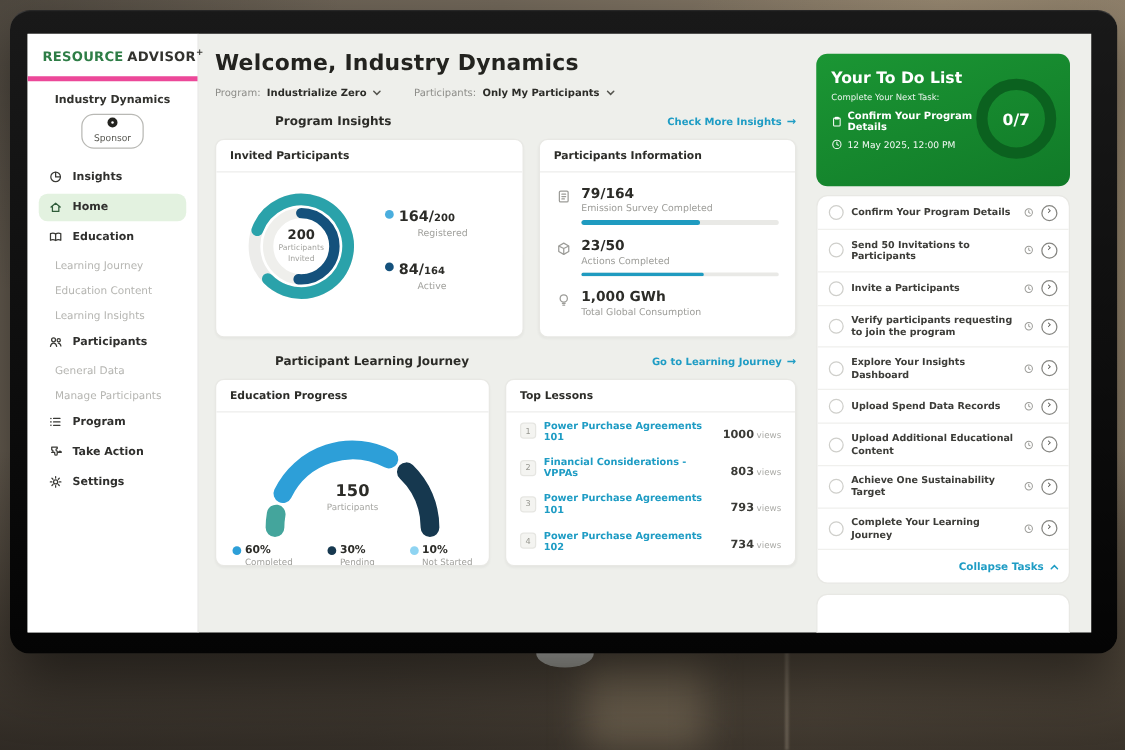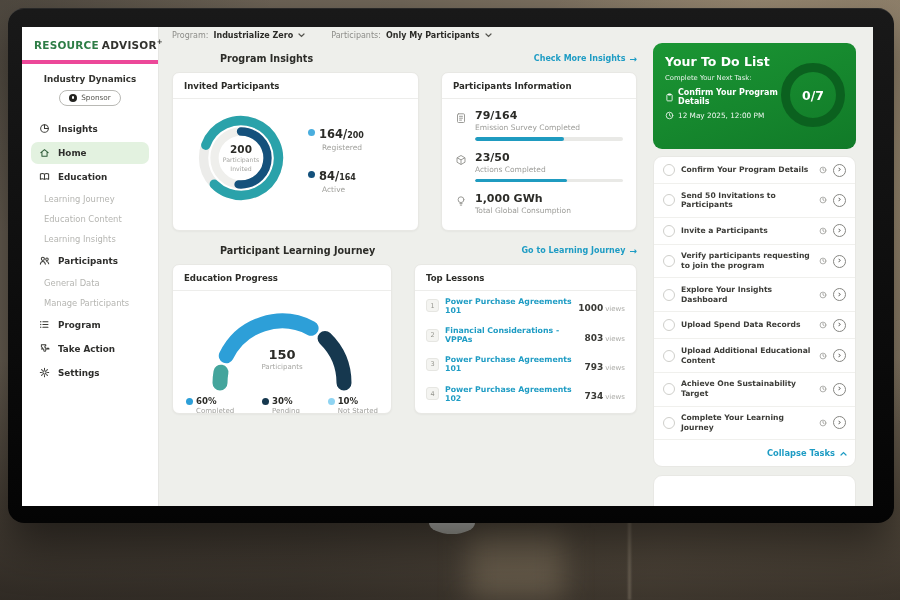--- a/index.html
+++ b/index.html
@@ -26,60 +26,60 @@
     box-shadow:0 20px 45px rgba(0,0,0,.5);border-top:1px solid rgba(255,255,255,.14);}
   .screen{position:absolute;left:14px;top:18px;width:851px;height:479px;background:#eeefeb;display:flex;overflow:hidden;}
   
   .sidebar{width:136px;background:#fff;border-right:1px solid #e6e6e3;flex:none;display:flex;flex-direction:column;}
   .logo{padding:11px 12px 9px;border-bottom:4px solid #ec4899;font-size:10.5px;font-weight:bold;letter-spacing:.2px;white-space:nowrap;}
   .logo-green{color:#2e7d46;}
   .logo-dark{color:#33332f;margin-left:3px;}
   .logo sup{color:#33332f;font-size:7px;}
   .org{text-align:center;font-size:8.8px;font-weight:bold;color:#33332f;margin-top:10px;}
   .sponsor{margin:6px auto 11px;display:inline-flex;align-items:center;gap:4px;border:1px solid #b9b9b5;
-    border-radius:10px;padding:2.5px 9px;font-size:7.3px;color:#55554f;align-self:center;background:#fff;}
+    border-radius:10px;padding:2.5px 9px;font-size:7.3px;color:#55554f;align-self:center;background:#fff;flex-direction:column;}
   .sp-ic{width:8px;height:8px;border-radius:50%;background:#23231f;display:inline-flex;align-items:center;justify-content:center;}
   .sp-ic::after{content:"";width:2.5px;height:2.5px;border-radius:50%;background:#fff;}
   .nav{display:flex;flex-direction:column;}
   .nav-item{display:flex;align-items:center;gap:8px;margin:1px 9px;padding:5.5px 8px;border-radius:7px;cursor:pointer;}
   .nav-item .nav-label{font-size:8.8px;font-weight:bold;color:#2f2f2d;}
   .nav-item.active{background:#e3f2e0;}
   .nav-ic{width:11px;height:11px;flex:none;display:flex;}
   .nav-sub{padding:5px 12px 5px 22px;font-size:8.4px;color:#b5b5b1;cursor:pointer;}
   
   .main{flex:1;min-width:0;padding:4px 11px 0 13px;}
   h1{font-size:17.5px;font-weight:bold;color:#23231f;margin:10px 0 9px;letter-spacing:.2px;}
   .filters{display:flex;gap:26px;margin-bottom:13px;align-items:center;}
   .filter{display:flex;align-items:center;gap:5px;cursor:pointer;}
   .f-label{font-size:8px;color:#8d8d89;}
   .f-value{font-size:8px;font-weight:bold;color:#2c2c28;}
   .sec-row{display:flex;justify-content:space-between;align-items:center;margin-bottom:8px;}
   .sec-title{font-size:9.6px;font-weight:bold;color:#2c2c28;margin-left:48px;}
   .sec-link{font-size:8px;font-weight:bold;color:#1e9cc4;display:flex;align-items:center;gap:4px;cursor:pointer;text-decoration:none;}
   .sec-link .arrow{font-size:9px;}
-  .cards-row{display:flex;gap:22px;}
+  .cards-row{display:flex;gap:12px;}
   .card{background:#fff;border:1px solid #e8e8e4;border-radius:7px;box-shadow:0 1px 2px rgba(0,0,0,.04);overflow:hidden;}
   .card-h{padding:8px 11px 7px;font-size:8.6px;font-weight:bold;color:#2c2c28;border-bottom:1px solid #ededeb;}
   .card-invited{flex:0 0 245px;height:157px;}
   .card-pinfo{flex:1;height:157px;}
   .invited-b{display:flex;align-items:center;padding:7px 8px;}
   .donut-wrap{position:relative;width:104px;height:104px;margin-left:8px;flex:none;}
   .donut-center{position:absolute;inset:26px;display:flex;flex-direction:column;align-items:center;justify-content:center;text-align:center;}
   .dc-v{font-size:10.5px;font-weight:bold;color:#2c2c28;}
   .dc-l{font-size:6.2px;color:#a5a5a1;line-height:1.3;width:44px;margin-top:1px;}
   .donut-legend{margin-left:15px;}
   .dl-item{margin-bottom:13px;}
   .dl-item:last-child{margin-bottom:0;}
   .dl-top{display:flex;align-items:center;gap:4px;}
   .dot{width:7px;height:7px;border-radius:50%;flex:none;}
   .dot-reg{background:#4aaede;}  .dot-act{background:#14517c;}
   .dot-comp{background:#2d9fd8;} .dot-pend{background:#16384f;} .dot-ns{background:#8fd4f2;}
   .dl-big{font-size:11.5px;font-weight:bold;color:#2c2c28;}
   .dl-small{font-size:8px;font-weight:bold;color:#2c2c28;}
-  .dl-label{font-size:7.5px;color:#a0a09c;margin:1px 0 0 14px;}
+  .dl-label{font-size:7.5px;color:#a0a09c;margin:1px 0 0 26px;}
   .pinfo-b{padding:10px 13px 0;}
   .stat{display:flex;gap:8px;margin-bottom:10px;}
   .stat-ic{width:12px;flex:none;padding-top:3px;}
   .stat-main{flex:1;}
   .stat-v{font-size:11px;font-weight:bold;color:#2c2c28;}
   .stat-l{font-size:7.5px;color:#9c9c98;margin:1px 0 5px;}
   .bar{height:3.5px;background:#e9e9e6;border-radius:2px;overflow:hidden;}
   .bar-fill{height:100%;background:#1f9bc0;border-radius:2px;width:0;}
   .sec-row.second{margin-top:14px;}
   .card-gauge{flex:0 0 218px;height:148px;position:relative;}
@@ -209,20 +209,21 @@
                 <circle cx="6" cy="6" r="1.8"></circle>
                 <path d="M6 1.4v1.3M6 9.3v1.3M1.4 6h1.3M9.3 6h1.3M2.8 2.8l.9.9M8.3 8.3l.9.9M9.2 2.8l-.9.9M3.7 8.3l-.9.9"></path>
               </svg>
             </span>
         <span class="nav-label">Settings</span>
       </div>
     </nav>
   </aside>
 
   <main class="main">
+    <h1>Welcome, Industry Dynamics</h1>
     <div class="filters">
       <div class="filter">
         <span class="f-label">Program:</span>
         <span class="f-value">Industrialize Zero</span>
         <svg width="7" height="5" viewBox="0 0 7 5">
               <path d="M1 1l2.5 2.5L6 1" stroke="#55554f" fill="none" stroke-width="1.2" stroke-linecap="round"></path>
             </svg>
       </div>
       <div class="filter">
         <span class="f-label">Participants:</span>

